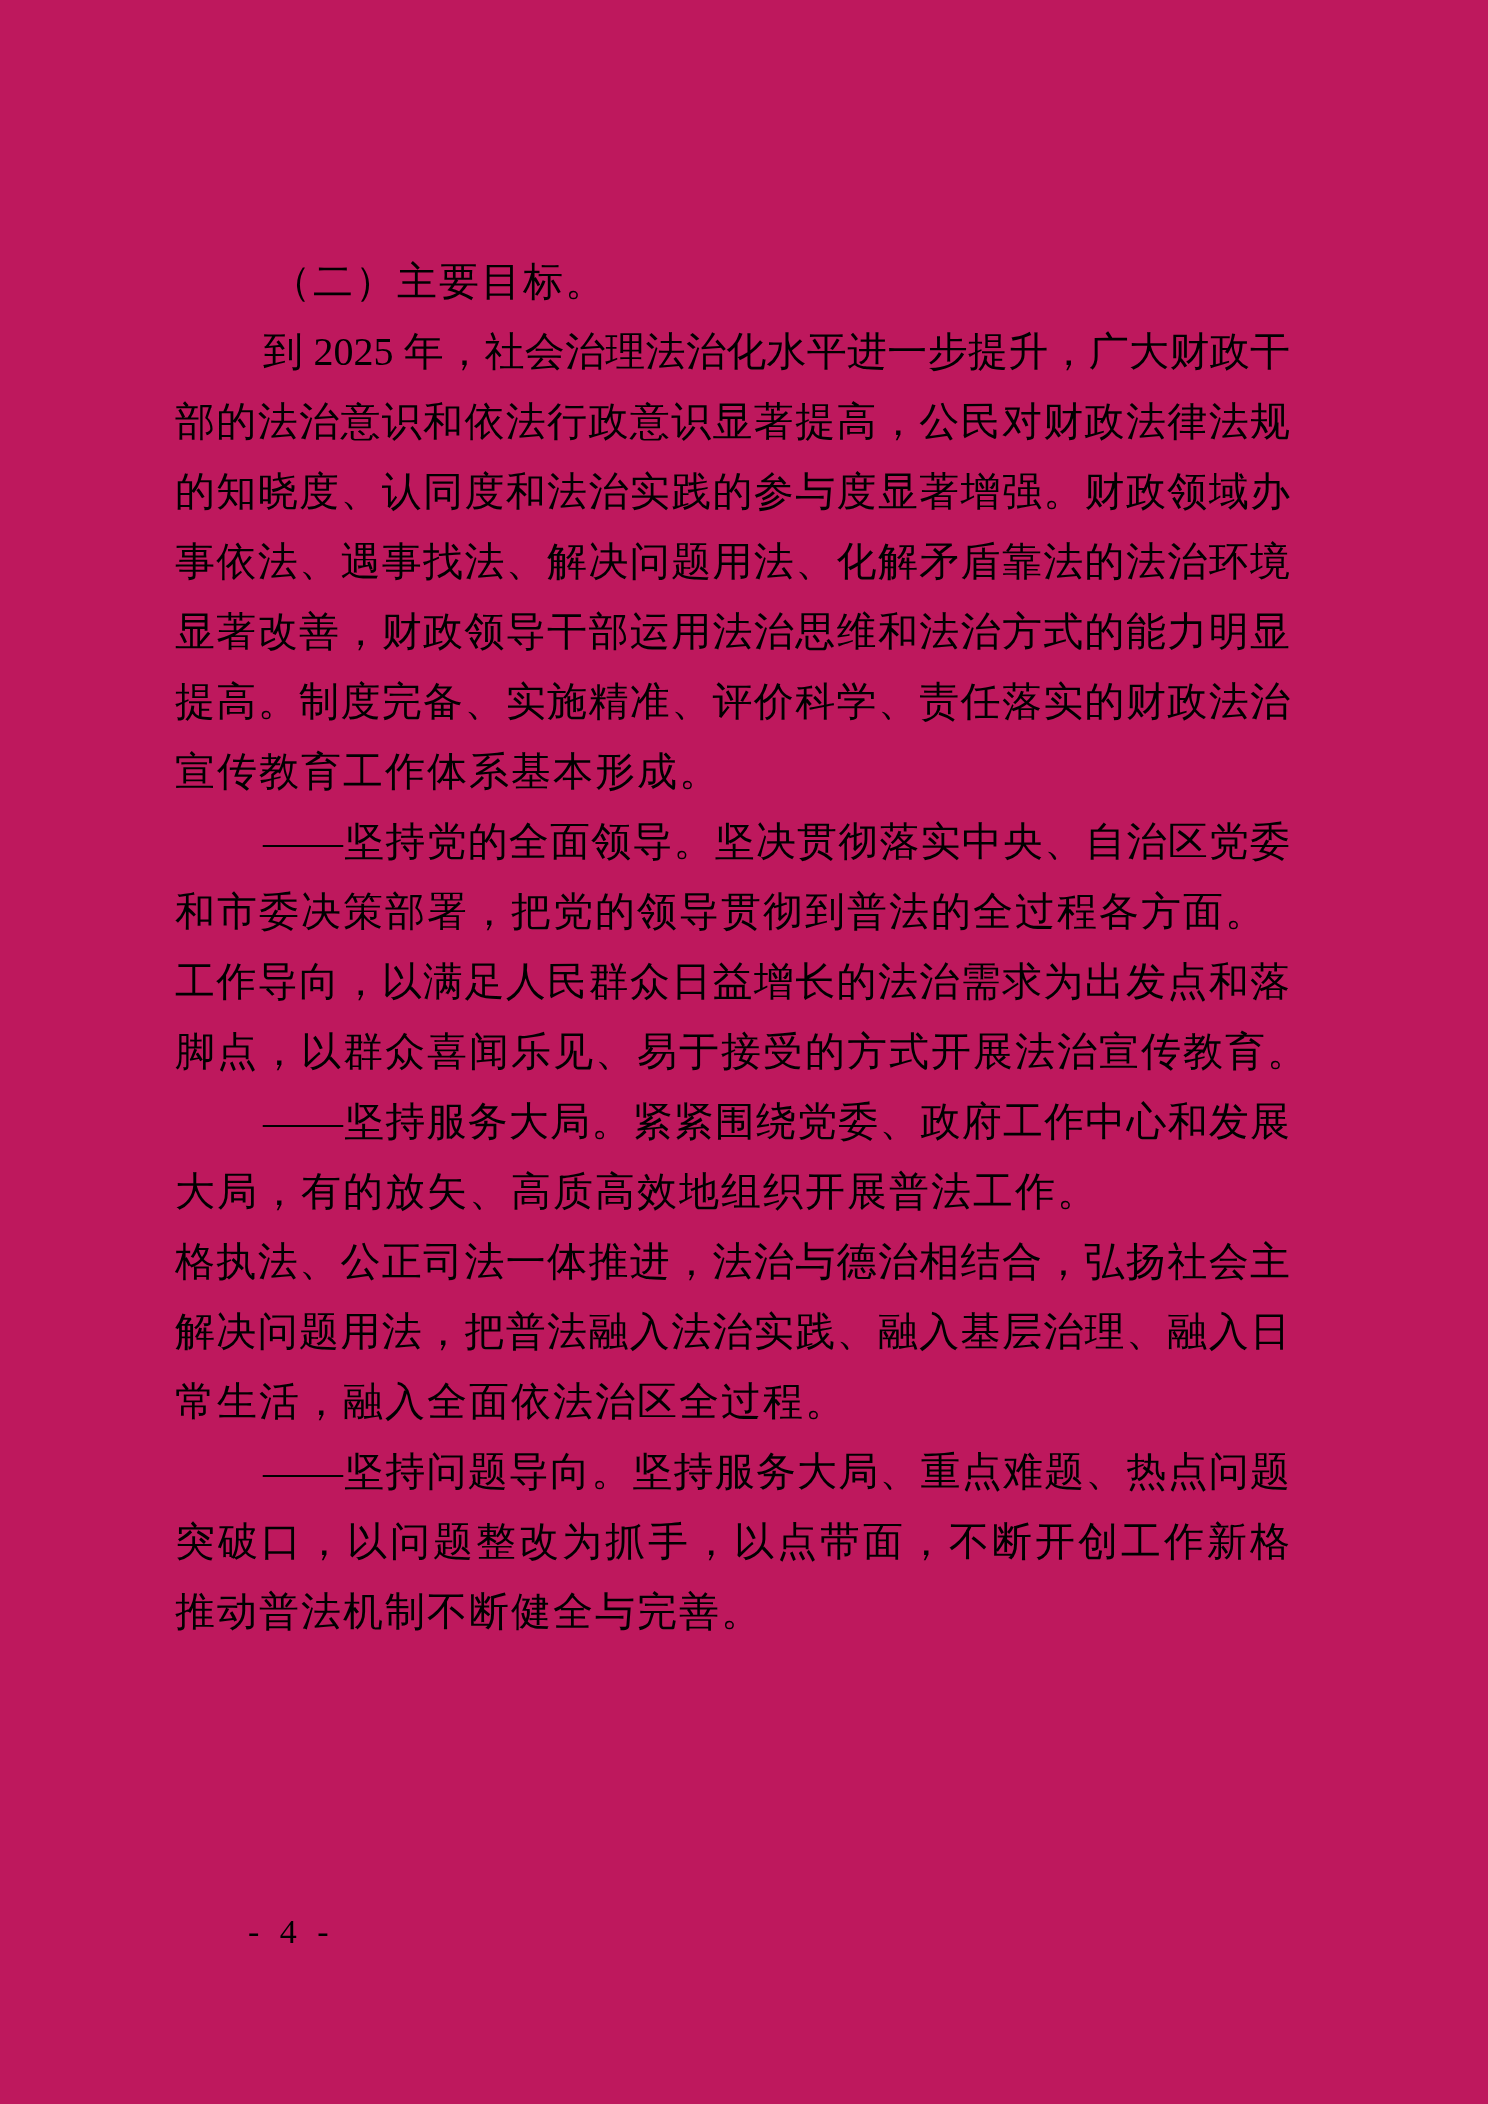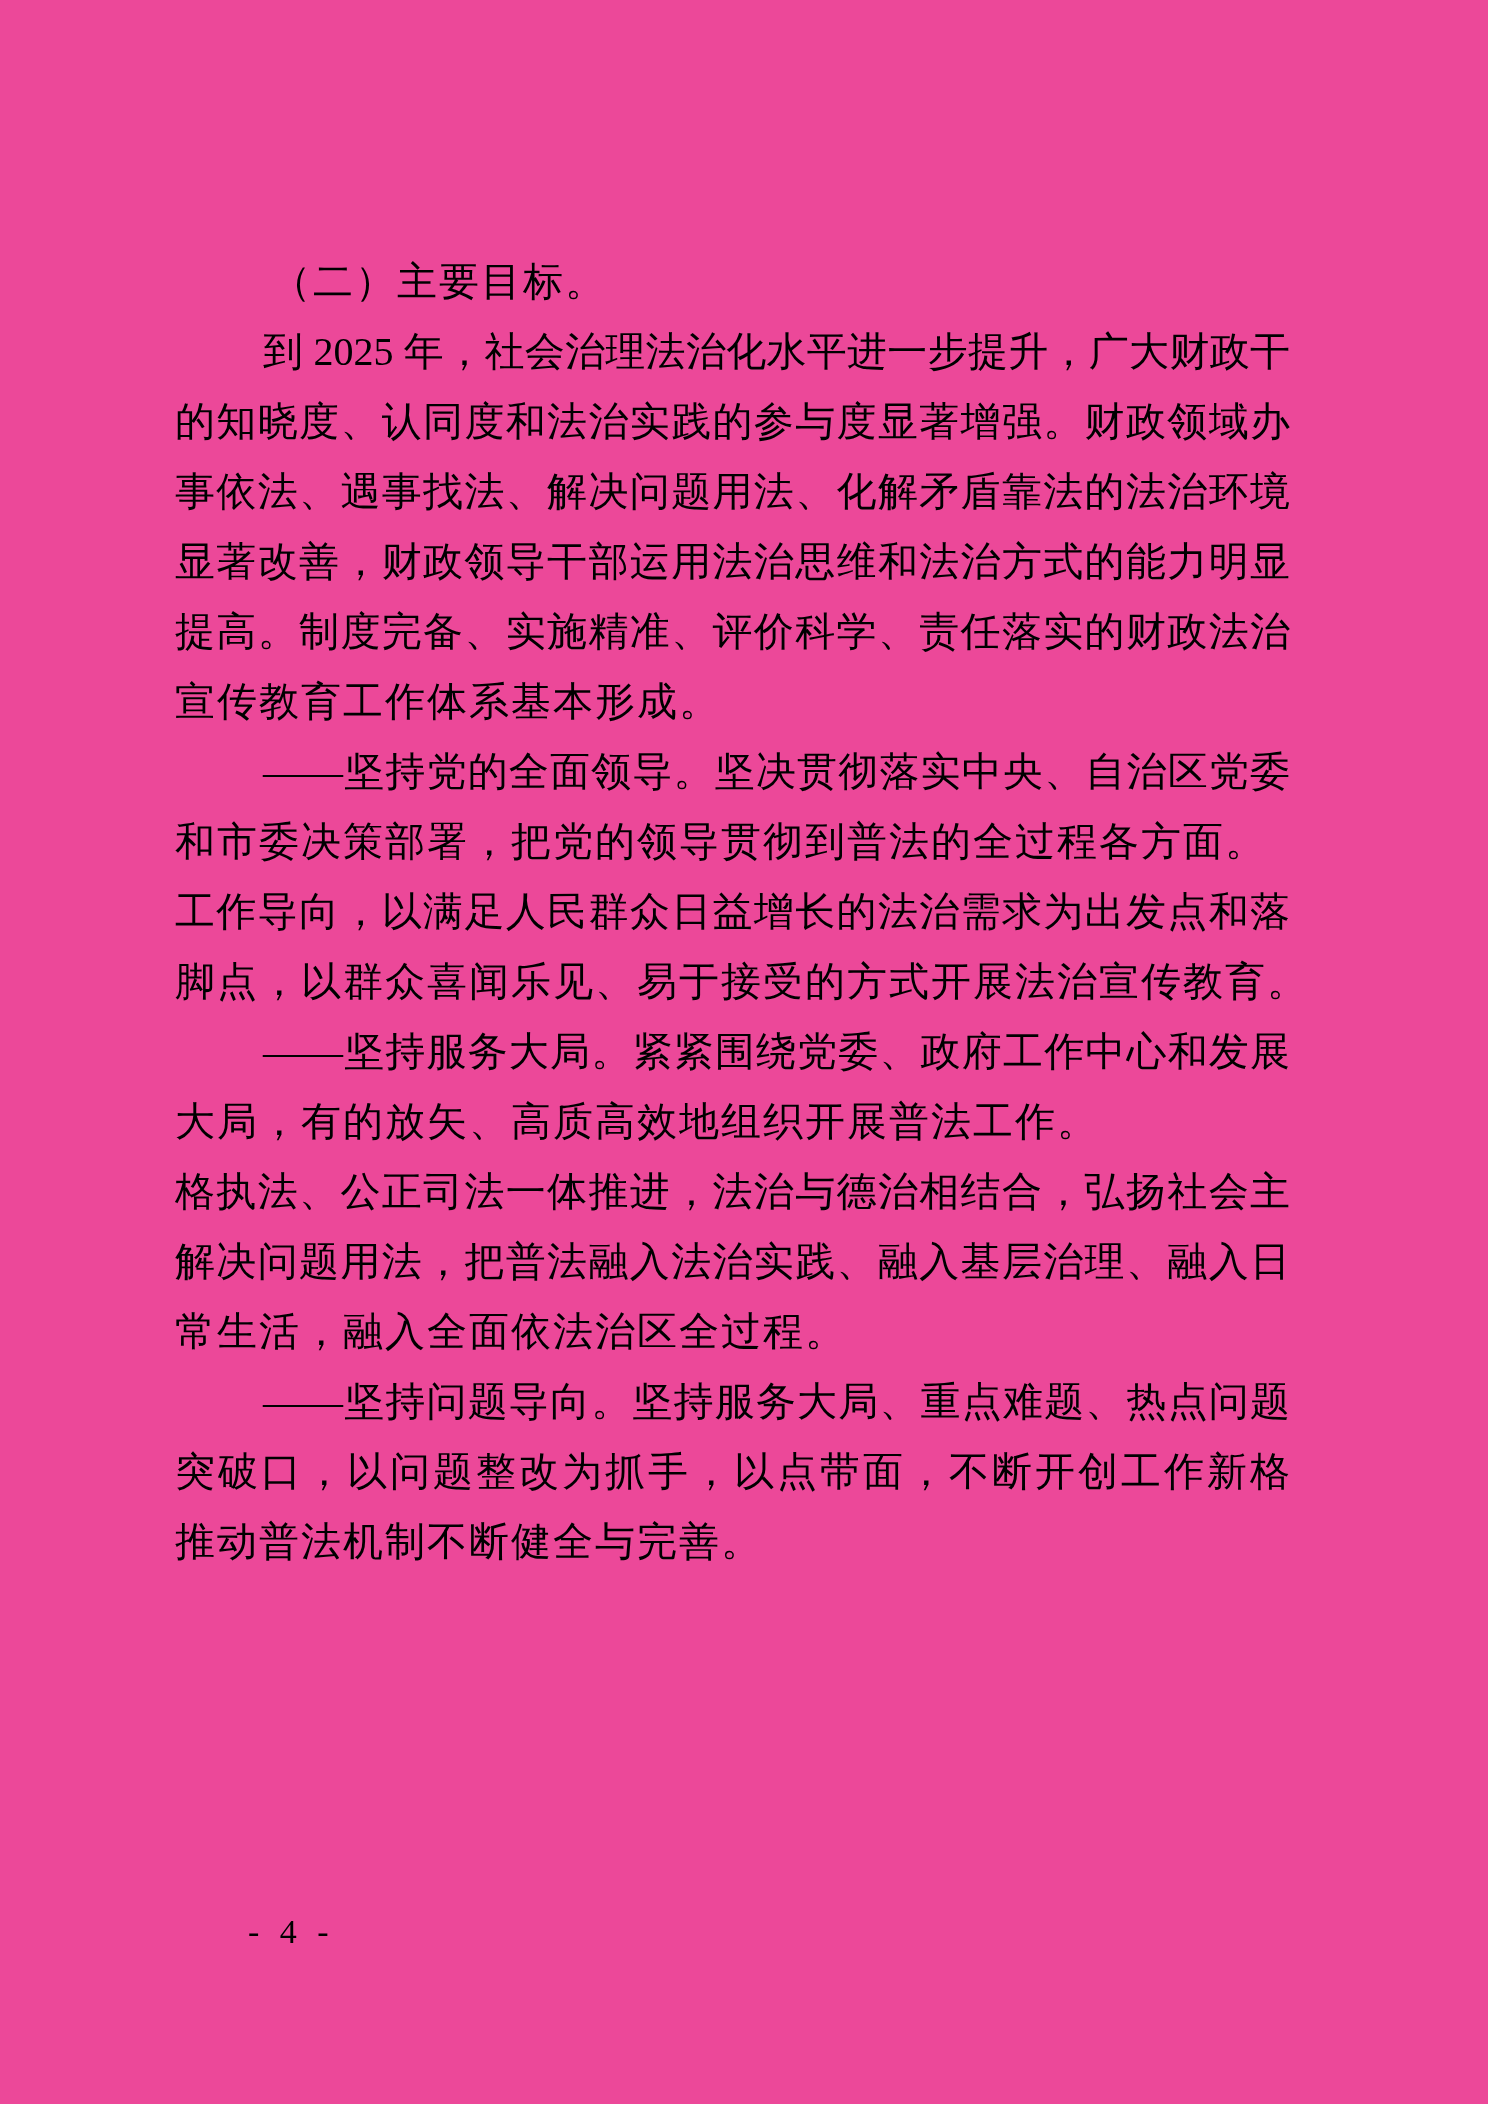--- a/index.html
+++ b/index.html
@@ -4,21 +4,21 @@
 <style>
   html, body {
     margin: 0;
     padding: 0;
     background: #e8e8e8;
   }
   .page {
     position: relative;
     width: 1488px;
     height: 2104px;
-    background: #ec4899;
+    background: #be185d;
     font-family: "Liberation Serif", "DejaVu Serif", serif;
     color: #000000;
     overflow: hidden;
   }
   .text-block {
     position: absolute;
     left: 175px;
     top: 247px;
     width: 1115px;
   }
@@ -53,20 +53,21 @@
     color: #000000;
   }
 </style>
 </head>
 <body>
 
 <div class="page">
   <div class="text-block" id="text-block">
       <div class="line heading indent">（二）主要目标。</div>
       <div class="line indent fill">到 2025 年，社会治理法治化水平进一步提升，广大财政干</div>
+      <div class="line fill">部的法治意识和依法行政意识显著提高，公民对财政法律法规</div>
       <div class="line fill">的知晓度、认同度和法治实践的参与度显著增强。财政领域办</div>
       <div class="line fill">事依法、遇事找法、解决问题用法、化解矛盾靠法的法治环境</div>
       <div class="line fill">显著改善，财政领导干部运用法治思维和法治方式的能力明显</div>
       <div class="line fill">提高。制度完备、实施精准、评价科学、责任落实的财政法治</div>
       <div class="line">宣传教育工作体系基本形成。</div>
       <div class="line indent fill">——坚持党的全面领导。坚决贯彻落实中央、自治区党委</div>
       <div class="line">和市委决策部署，把党的领导贯彻到普法的全过程各方面。</div>
       <div class="line fill">工作导向，以满足人民群众日益增长的法治需求为出发点和落</div>
       <div class="line">脚点，以群众喜闻乐见、易于接受的方式开展法治宣传教育。</div>
       <div class="line indent fill">——坚持服务大局。紧紧围绕党委、政府工作中心和发展</div>

